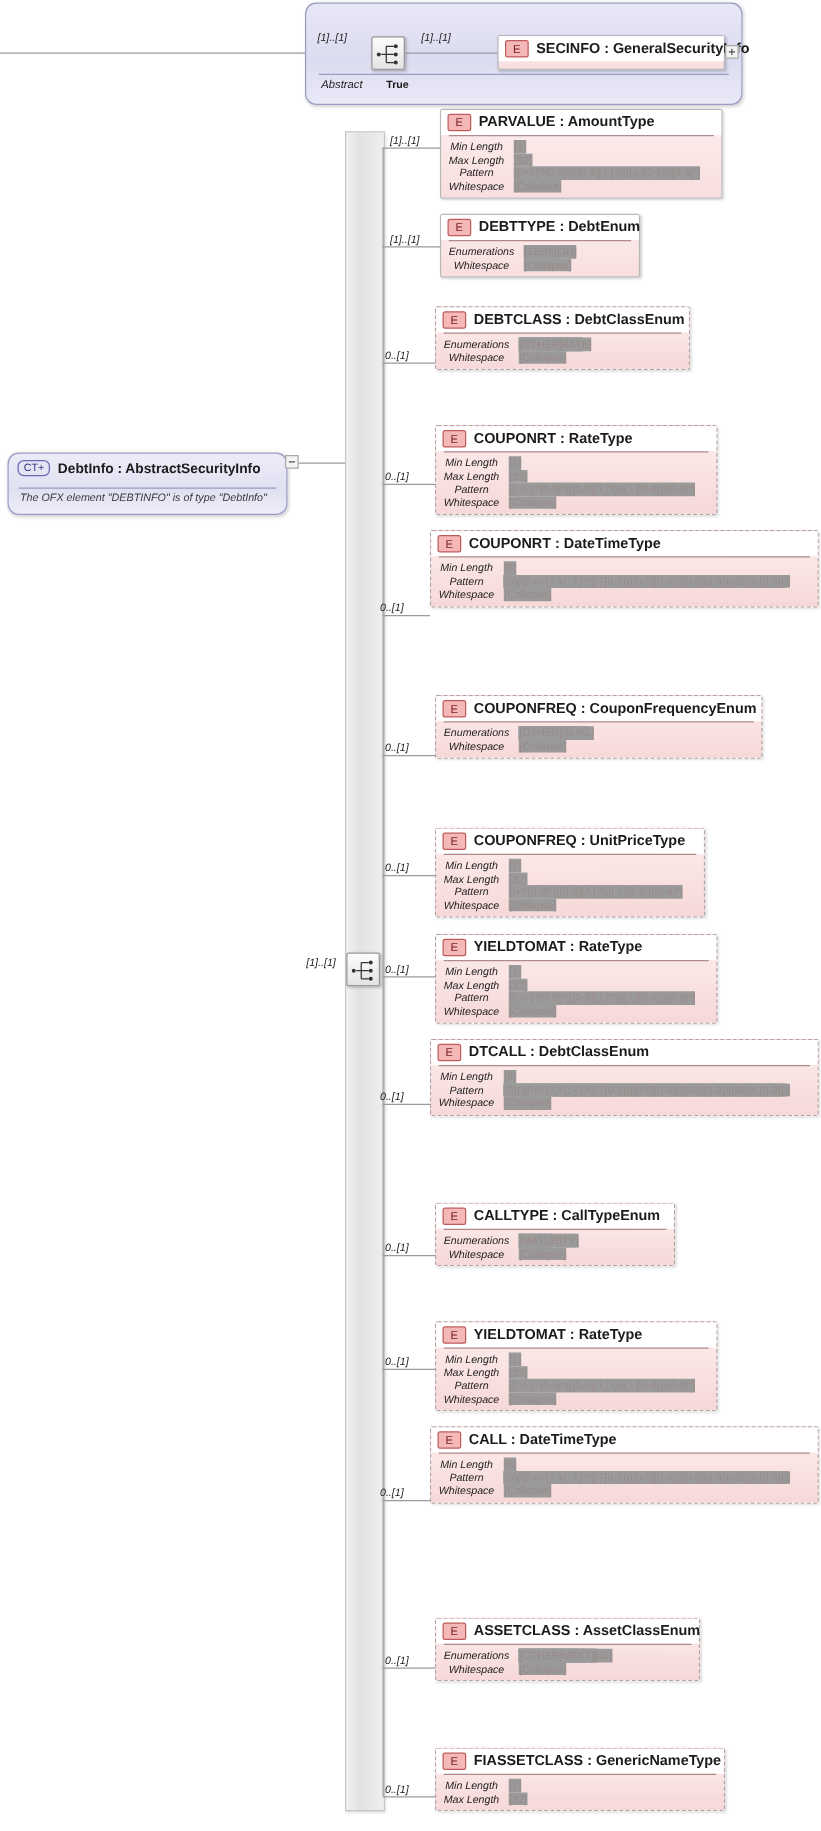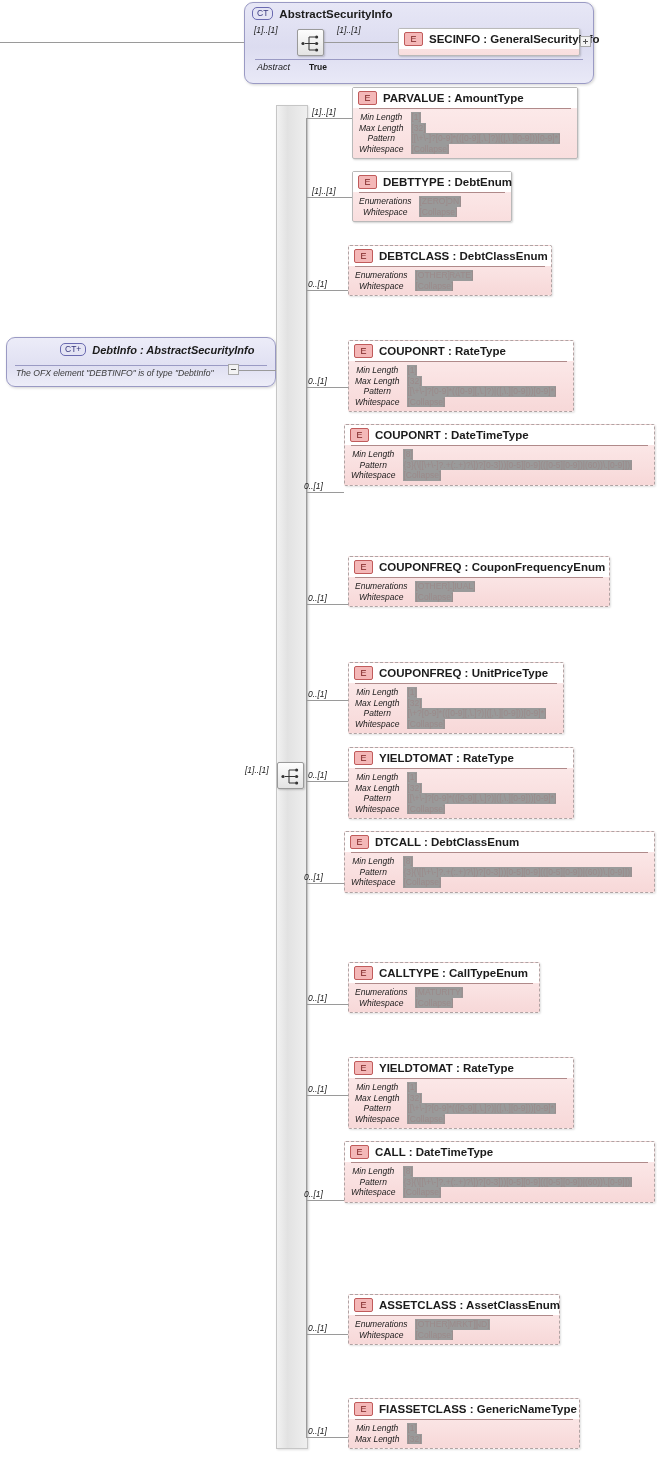--- a/index.html
+++ b/index.html
@@ -40,26 +40,26 @@
   .cticon{border:1px solid #6a6ab0;border-radius:5px;background:#e4e4f4;
       font-size:8.5px;line-height:11px;padding:0 4px;color:#33337a;
       font-family:"Liberation Sans",sans-serif;white-space:nowrap;}
   #ct-abstract .cttl{font-size:11.5px;font-weight:bold;color:#1b1b1b;}
   #ct-abstract .abline{position:absolute;left:10px;right:10px;top:56px;height:1px;background:#9a9ac4;}
   #ct-abstract .abrow{position:absolute;left:12px;top:59px;font-size:9px;color:#1b1b1b;}
   #ct-abstract .abrow i{display:inline-block;width:52px;}
   #ct-abstract .abrow b{font-weight:bold;font-size:8.5px;}
 
   
-  #ct-debtinfo{position:absolute;left:6px;top:337px;width:222px;height:48px;
+  #ct-debtinfo{position:absolute;left:6px;top:362px;width:222px;height:48px;
       border:1px solid #9a9ac4;border-radius:9px;
       background:linear-gradient(to bottom,#ececf8 0%,#e0e0f2 60%,#ededf8 100%);
-      box-shadow:1px 1px 3px rgba(0,0,0,.18);padding-left:46px;}
+      box-shadow:1px 1px 3px rgba(0,0,0,.18);}
   #ct-debtinfo .cthdr{display:flex;align-items:center;gap:6px;padding:5px 0 0 7px;}
-  #ct-debtinfo .cttl{font-size:11px;font-weight:bold;color:#1b1b1b;font-style:italic;}
+  #ct-debtinfo .cttl{font-size:11px;font-weight:bold;color:#1b1b1b;}
   #ct-debtinfo .sep{position:absolute;left:8px;right:8px;top:27px;height:1px;background:#9a9ac4;}
   #ct-debtinfo .doc{position:absolute;left:9px;top:30px;font-size:8.6px;font-style:italic;color:#3a3a3a;}
 
   
   .ln{position:absolute;background:#9a9a9a;}
   .hline{height:1px;}
   .vline{width:1px;}
   .card{position:absolute;font-size:8.5px;font-style:italic;color:#1b1b1b;white-space:nowrap;}
 
   
@@ -78,24 +78,20 @@
   
   #grpbar{position:absolute;left:276px;top:105px;width:30px;height:1342px;
       border:1px solid #c6c6c6;
       background:linear-gradient(to right,#f2f2f2 0%,#e2e2e2 35%,#efefef 100%);
       box-shadow:1px 1px 2px rgba(0,0,0,.12);}
 </style>
 </head>
 <body>
 
 <div id="ct-abstract">
-  <div class="cthdr">
-    <span class="cticon">CT</span>
-    <span class="cttl">AbstractSecurityInfo</span>
-  </div>
   <div class="abline"></div>
   <div class="abrow">
     <i>Abstract</i><b>True</b>
   </div>
 </div>
 
 <div class="ln hline" style="left:0;top:42px;width:244px;"></div>
 <span class="card" style="left:254px;top:25px;">[1]..[1]</span>
 
 <div class="seq" style="left:297px;top:29px;">

